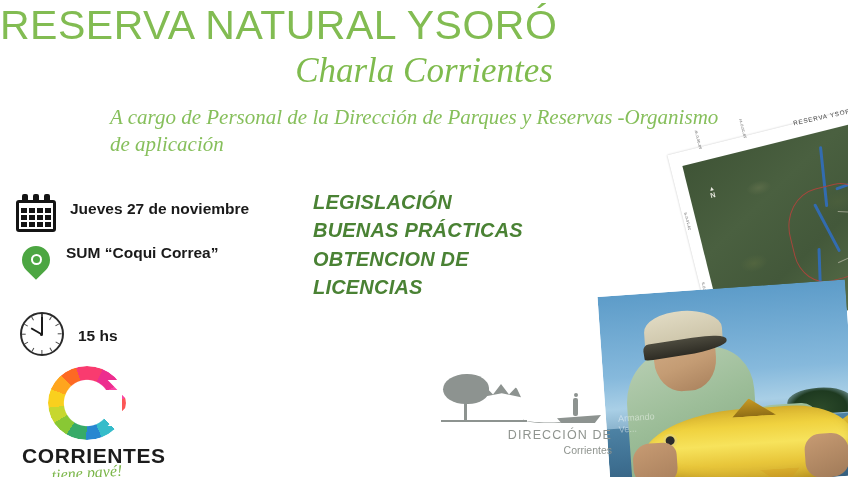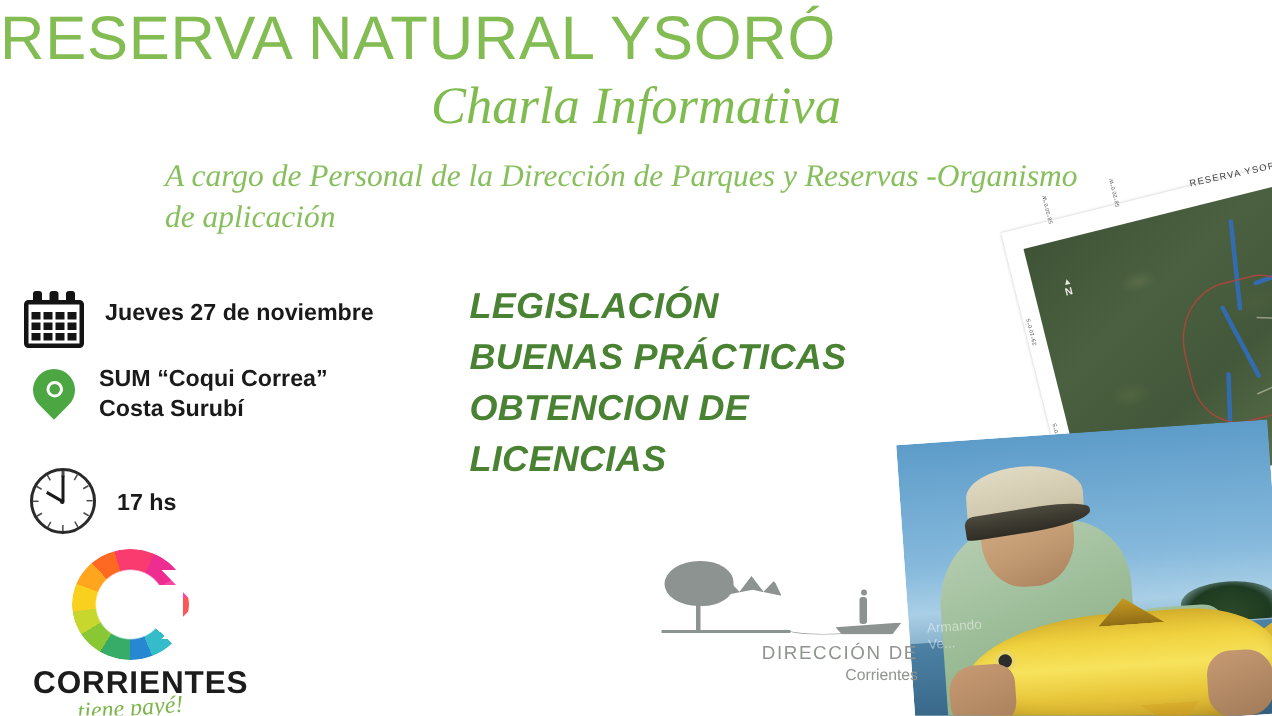--- a/index.html
+++ b/index.html
@@ -122,21 +122,21 @@
   }
 
   .label-time {
     position: absolute; left: 64px; top: 137px;
     font-size: 15.5px; font-weight: bold; color: #1a1a1a;
   }
 
   
   .topics {
     position: absolute; left: 313px; top: 188px;
-    font-size: 24px; font-weight: bold; font-style: italic;
+    font-size: 20px; font-weight: bold; font-style: italic;
     color: #4a8234;
     line-height: 1.42;
     font-family: "Liberation Sans", sans-serif;
     letter-spacing: 0.2px;
   }
 
   
   .map-wrap {
     position: absolute; left: 676px; top: 142px;
     width: 250px; height: 210px;
@@ -398,21 +398,21 @@
     font-size: 10.5px; color: #8f948f; margin-top: 2px;
     font-family: "Liberation Sans", sans-serif;
   }
 </style>
 </head>
 <body>
 
 <div class="poster">
 
   <div class="title-main">RESERVA NATURAL YSORÓ</div>
-  <div class="title-sub">Charla Informativa</div>
+  <div class="title-sub">Charla Corrientes</div>
   <div class="title-desc">A cargo de Personal de la Dirección de Parques y Reservas -Organismo de aplicación</div>
 
   <div class="info">
 
     <div class="info-row">
       <div class="ico cal">
         <span class="ctab a"></span>
           <span class="ctab b"></span>
           <span class="ctab c"></span>
         <span class="cbody"></span>
@@ -435,21 +435,20 @@
     </div>
 
     <div class="info-row">
       <div class="ico pin">
         <span class="drop"></span>
         <span class="hole"></span>
         <span class="dot"></span>
       </div>
       <div class="loc-lines">
         <div>SUM “Coqui Correa”</div>
-        <div>Costa Surubí</div>
       </div>
     </div>
 
     <div class="info-row">
       <div class="ico clk">
         <span class="face"></span>
         <span class="tick" style="transform:rotate(0deg)"></span>
         <span class="tick" style="transform:rotate(30deg)"></span>
         <span class="tick" style="transform:rotate(60deg)"></span>
         <span class="tick" style="transform:rotate(90deg)"></span>
@@ -458,21 +457,21 @@
         <span class="tick" style="transform:rotate(180deg)"></span>
         <span class="tick" style="transform:rotate(210deg)"></span>
         <span class="tick" style="transform:rotate(240deg)"></span>
         <span class="tick" style="transform:rotate(270deg)"></span>
         <span class="tick" style="transform:rotate(300deg)"></span>
         <span class="tick" style="transform:rotate(330deg)"></span>
         <span class="hand minute"></span>
         <span class="hand hour"></span>
         <span class="pivot"></span>
       </div>
-      <div class="label-time">17 hs</div>
+      <div class="label-time">15 hs</div>
     </div>
   </div>
 
   <div class="topics">
     <div>LEGISLACIÓN</div>
     <div>BUENAS PRÁCTICAS</div>
     <div>OBTENCION DE</div>
     <div>LICENCIAS</div>
   </div>
 

